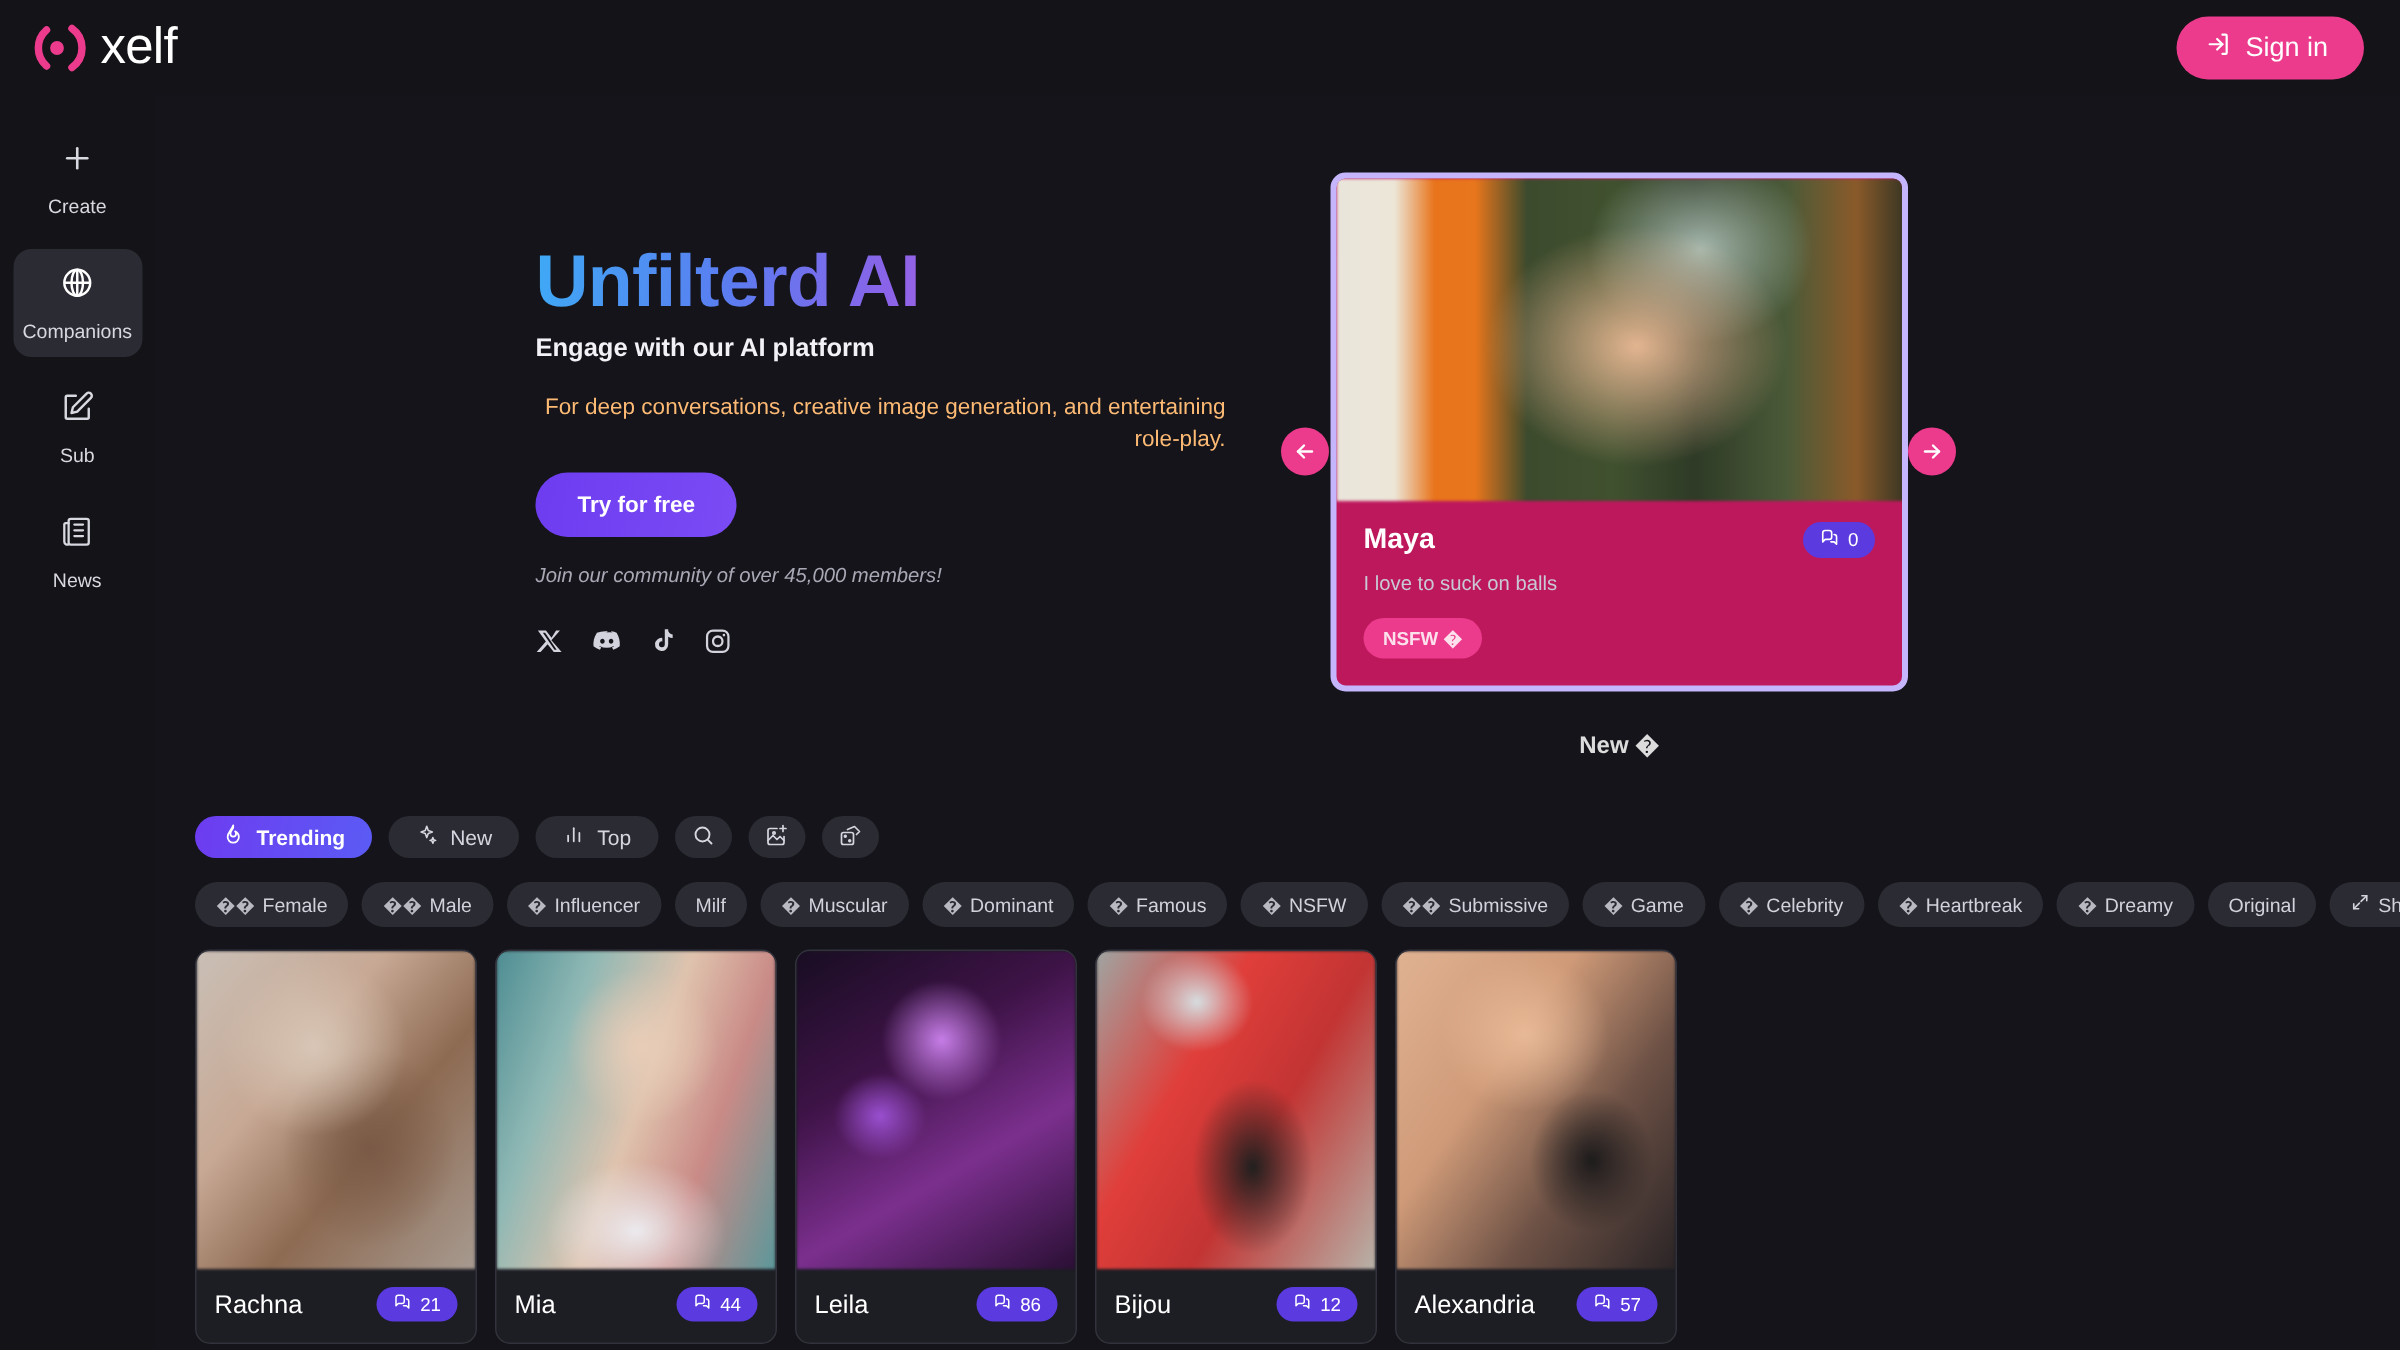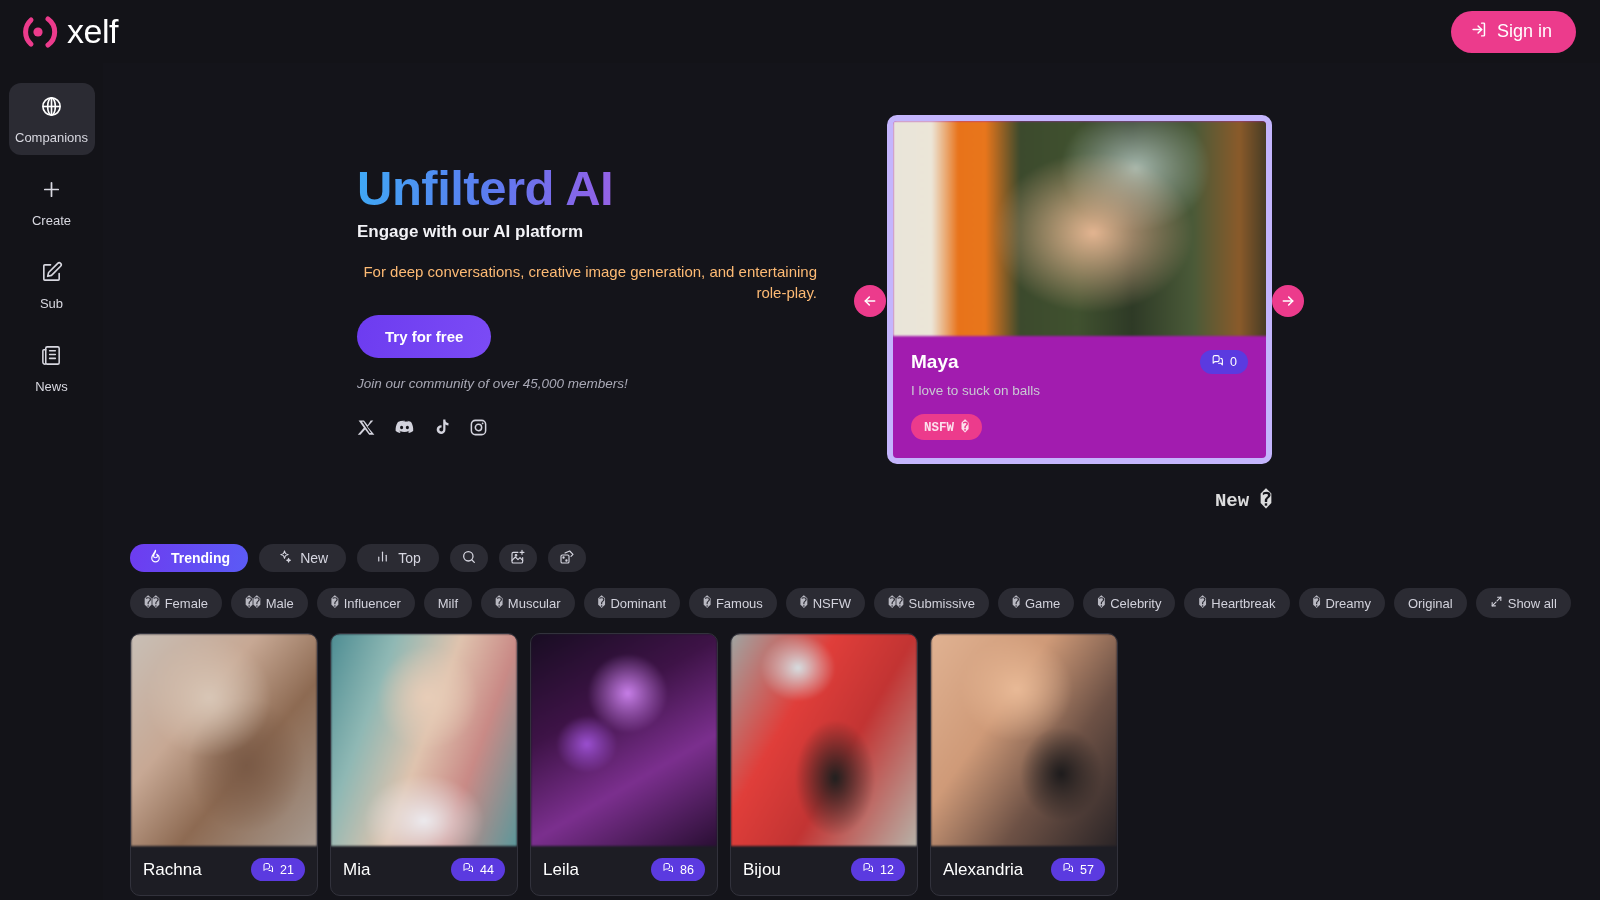--- a/index.html
+++ b/index.html
@@ -71,22 +71,22 @@
     padding:13px 28px; font-size:15px; font-weight:bold; color:#fff;
     font-family:inherit; cursor:pointer; margin-bottom:18px;
   }
   .hero-note{ font-size:13.5px; font-style:italic; color:#a9a9b6; margin-bottom:26px; }
   .socials{ display:flex; gap:18px; align-items:center; }
   .social-ico{ cursor:pointer; color:#d3d3dd; display:block; }
 
   
   .carousel{ position:absolute; left:784px; top:52px; width:385px; }
   .car-card{
-    width:385px; border:6px solid #c4b5fd; border-radius:10px;
-    background:#a21caf; overflow:hidden;
+    width:385px; border:4px solid #c4b5fd; border-radius:10px;
+    background:#be185d; overflow:hidden;
   }
   .car-img{
     width:385px; height:215px;
     background:
       radial-gradient(42% 60% at 52% 52%, rgba(236,186,150,.95), rgba(236,186,150,0) 62%),
       radial-gradient(30% 45% at 63% 22%, rgba(185,205,196,.85), rgba(185,205,196,0) 65%),
       linear-gradient(90deg,#e9e5da 0%,#ece6d8 10%,#e8731a 17%,#e8761c 24%,#3c4a2d 33%,#40512f 48%,#2e3a26 62%,#4a5a38 78%,#8a5a2a 90%,#2a2f22 100%);
     filter:blur(1px);
   }
   .car-body{ padding:14px 18px 18px; }
@@ -105,21 +105,21 @@
   }
   .car-arrow{
     position:absolute; top:170px; width:32px; height:32px; border-radius:50%;
     background:#ec3b8c; border:none; cursor:pointer;
     display:flex; align-items:center; justify-content:center; color:#fff;
   }
   .car-arrow.left{ left:-33px; }
   .car-arrow.right{ right:-32px; }
   .car-caption{
     width:385px; text-align:center; margin-top:24px;
-    font-size:19px; font-weight:bold; color:#fff;
+    font-size:16px; font-weight:bold; color:#fff;
   }
 
   
   .tabs{ position:absolute; left:27px; top:481px; display:flex; gap:11px; align-items:center; }
   .tab{
     display:flex; align-items:center; gap:8px;
     height:28px; padding:0 18px; border-radius:999px;
     background:#2b2b33; color:#d6d6e0; border:none; cursor:pointer;
     font-size:14px; font-family:inherit;
   }
@@ -139,21 +139,21 @@
   .card{
     width:188px; border:1px solid #32323c; border-radius:10px;
     background:#1d1d24; overflow:hidden;
   }
   .card-img{ width:100%; height:212px; filter:blur(1px); }
   .card-foot{
     display:flex; align-items:center; justify-content:space-between;
     padding:12px 12px 14px;
   }
   .card-name{ font-size:17px; font-weight:normal; color:#fff; }
-  .tofu{ font-family:Liberation Mono, monospace; opacity:.85;text-align:right; }
+  .tofu{ font-family:Liberation Sans, sans-serif; opacity:.85; }
 </style>
 </head>
 <body>
 
 <div class="topbar">
   <div class="logo">
     <span class="logo-mark">
       <svg width="40" height="40" viewBox="0 0 40 40">
         <path d="M30 7 A16 16 0 0 1 30 33" fill="none" stroke="#ec3b8c" stroke-width="5" stroke-linecap="round"></path>
         <path d="M13 8 A16 16 0 0 0 13 32" fill="none" stroke="#ec3b8c" stroke-width="5" stroke-linecap="round"></path>
@@ -170,40 +170,40 @@
         <path d="M10 17l5-5-5-5"></path>
           <path d="M15 12H3"></path>
       </svg>
     </span>
     <span>Sign in</span>
   </button>
 </div>
 
 <div class="sidebar">
 
+  <div class="side-item">
+    <span>
+      <svg width="23" height="23" viewBox="0 0 24 24" fill="none" stroke="#d8d8e0" stroke-width="1.8" stroke-linecap="round">
+        <path d="M12 5v14"></path>
+          <path d="M5 12h14"></path>
+      </svg>
+    </span>
+    <span class="side-label">Create</span>
+  </div>
+
   <div class="side-item active">
     <span>
       <svg width="23" height="23" viewBox="0 0 24 24" fill="none" stroke="#fff" stroke-width="1.7">
         <circle cx="12" cy="12" r="9"></circle>
           <path d="M3 12h18"></path>
         <ellipse cx="12" cy="12" rx="4" ry="9"></ellipse>
           <path d="M12 3v18"></path>
       </svg>
     </span>
     <span class="side-label">Companions</span>
-  </div>
-
-  <div class="side-item">
-    <span>
-      <svg width="23" height="23" viewBox="0 0 24 24" fill="none" stroke="#d8d8e0" stroke-width="1.8" stroke-linecap="round">
-        <path d="M12 5v14"></path>
-          <path d="M5 12h14"></path>
-      </svg>
-    </span>
-    <span class="side-label">Create</span>
   </div>
 
   <div class="side-item">
     <span>
       <svg width="23" height="23" viewBox="0 0 24 24" fill="none" stroke="#d8d8e0" stroke-width="1.7" stroke-linecap="round" stroke-linejoin="round">
         <path d="M11 4H5a1 1 0 0 0-1 1v14a1 1 0 0 0 1 1h14a1 1 0 0 0 1-1v-6"></path>
         <path d="M18.5 2.5a2.1 2.1 0 0 1 3 3L12 15l-4 1 1-4z"></path>
       </svg>
     </span>
     <span class="side-label">Sub</span>

